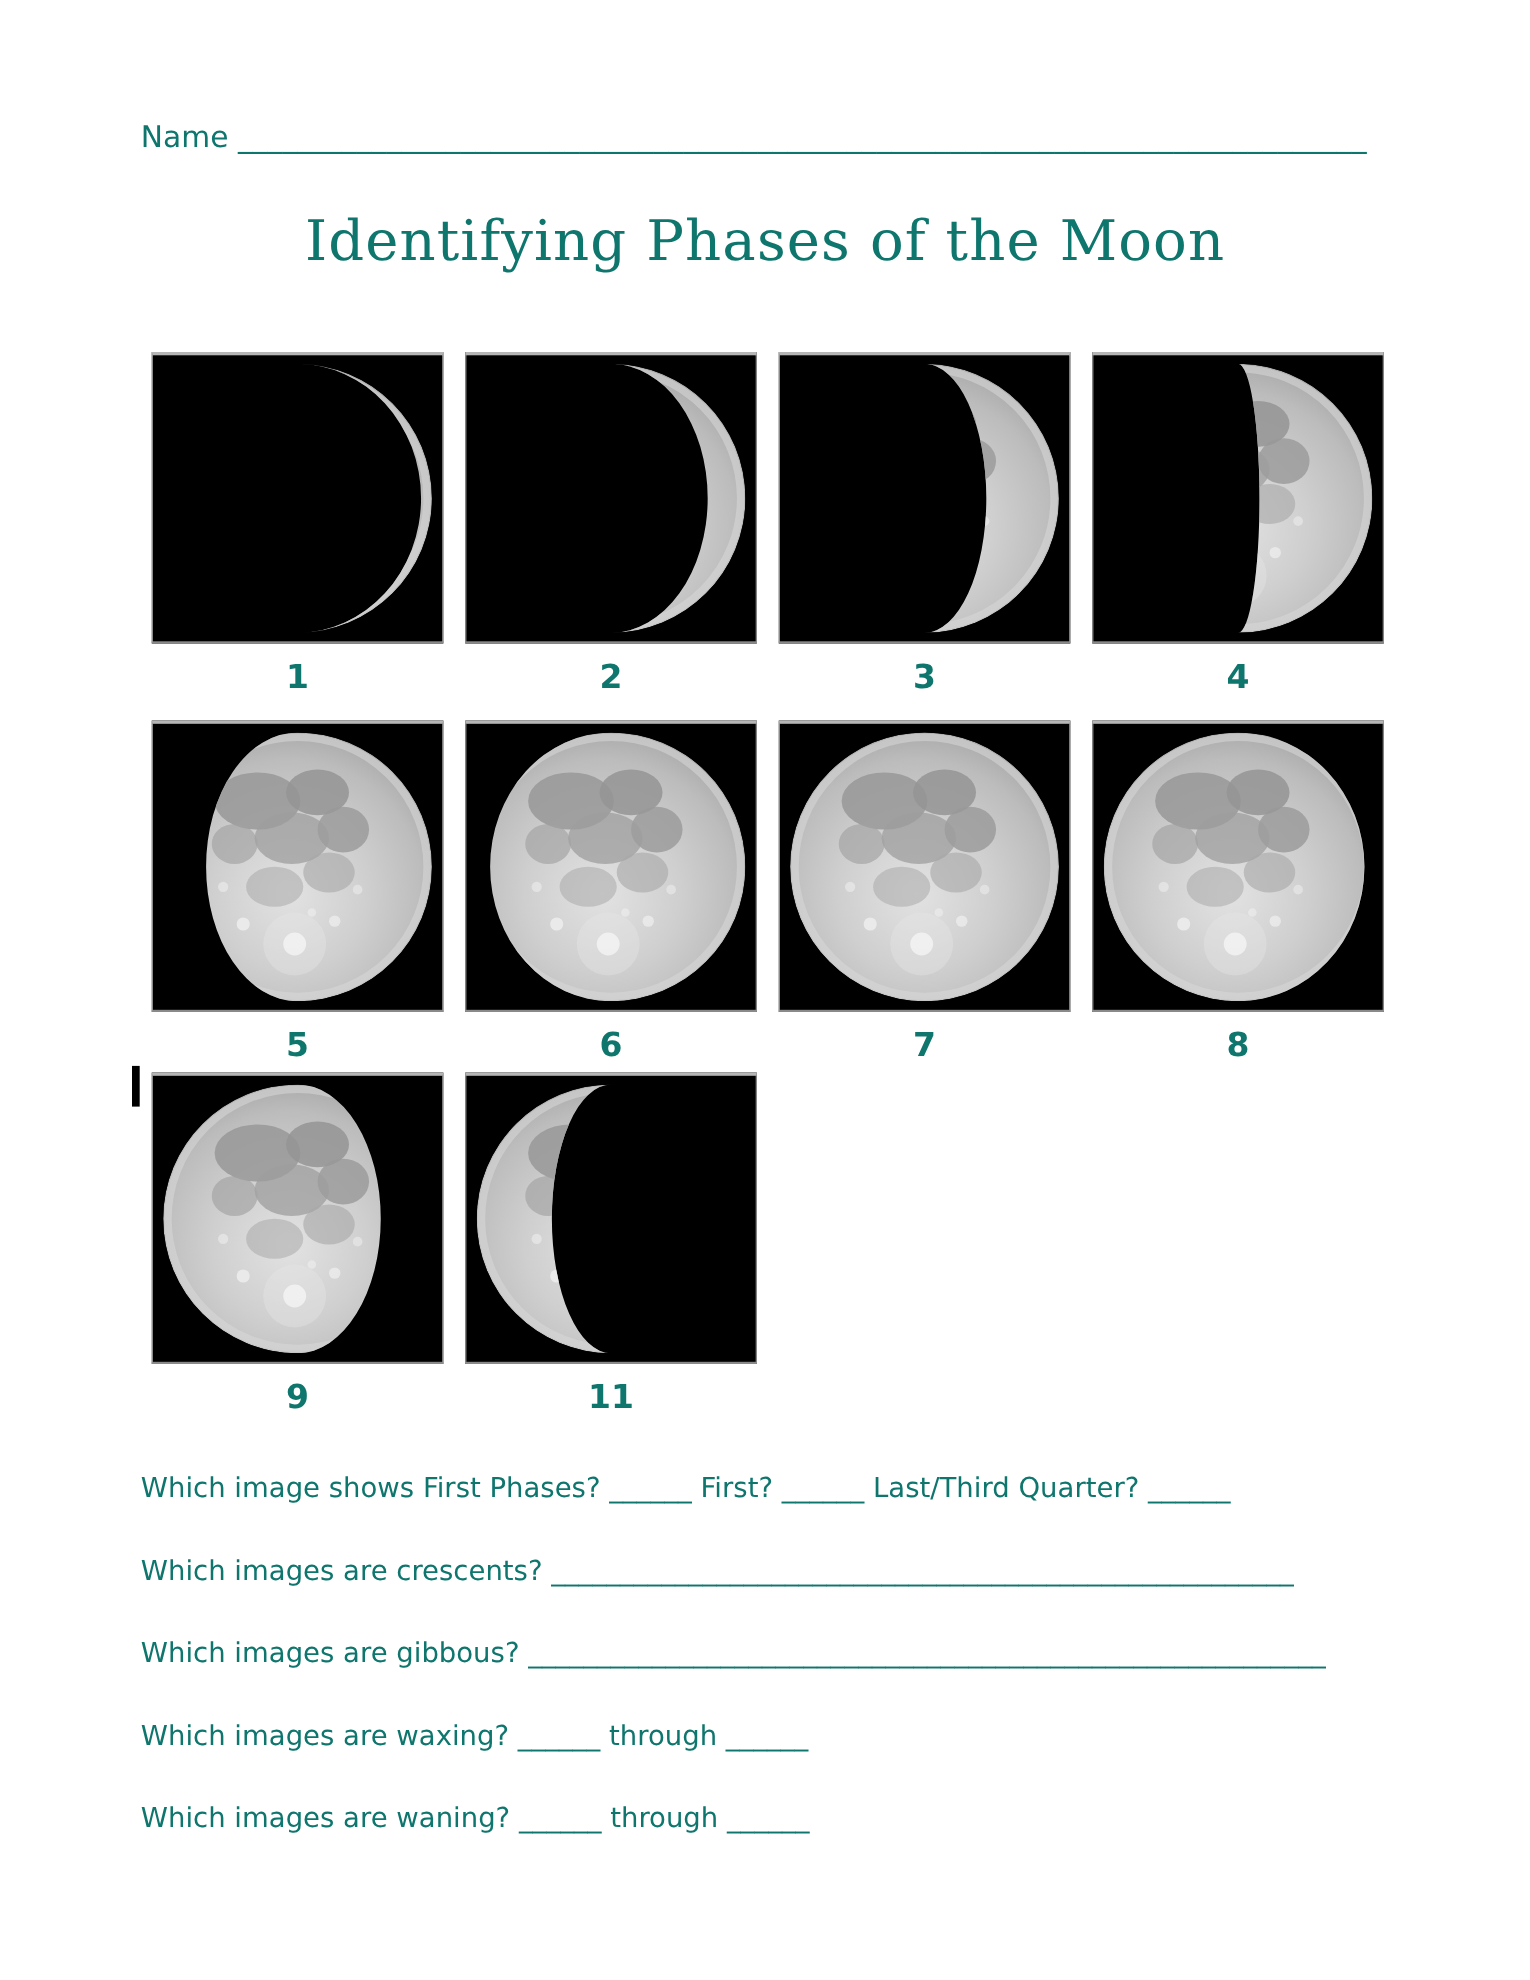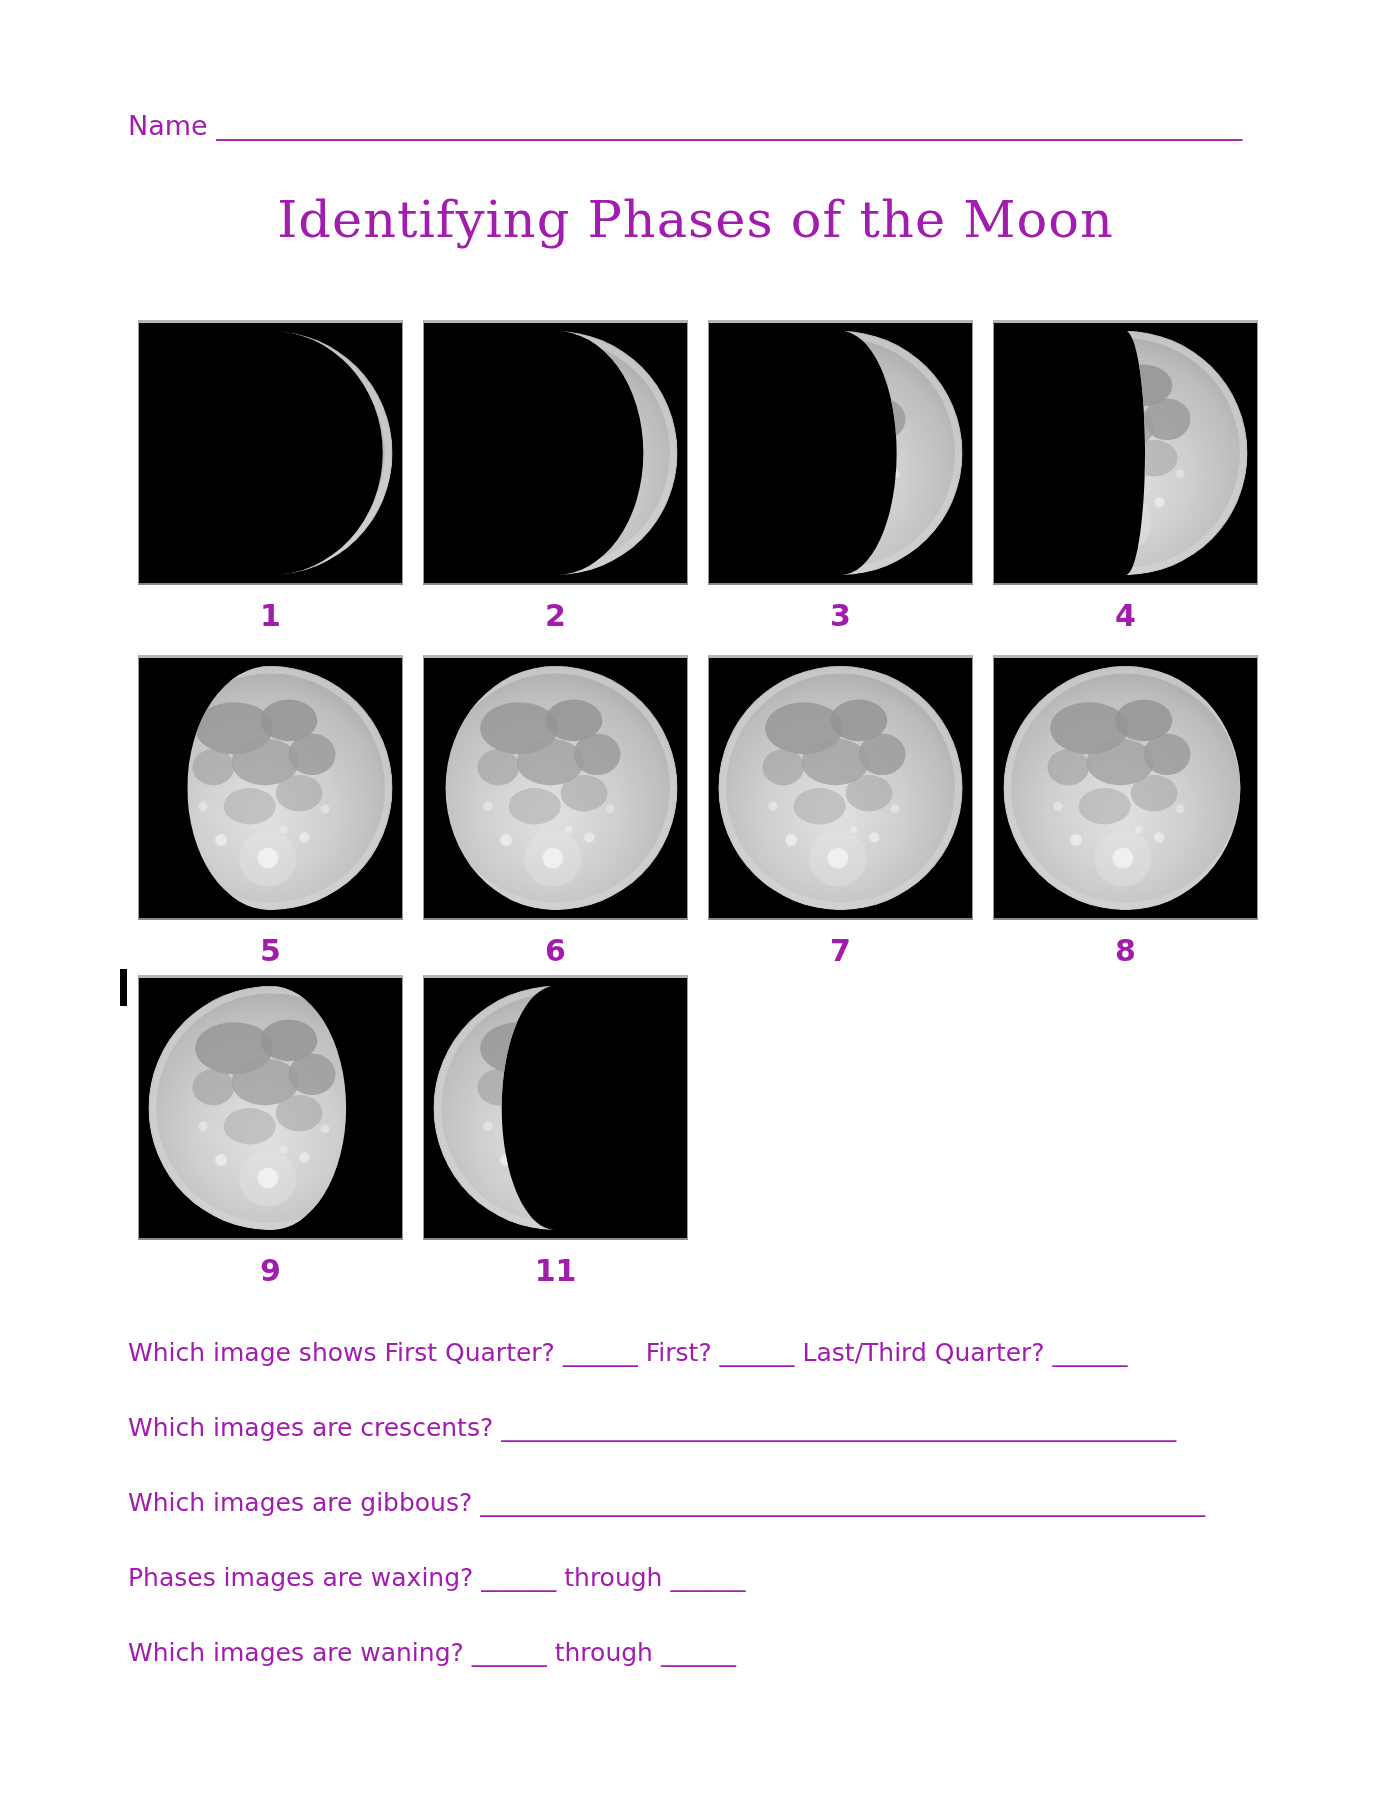--- a/index.html
+++ b/index.html
@@ -1,18 +1,18 @@
 <!DOCTYPE html>
 <html><head>
 <meta charset="utf-8">
 <style>
   html,body{margin:0;padding:0;background:#e9e9e9;}
   .page{
     position:relative;width:1391px;height:1800px;background:#ffffff;
-    font-family:"DejaVu Sans","Liberation Sans",sans-serif;color:#a21caf;
+    font-family:"DejaVu Sans","Liberation Sans",sans-serif;color:#0f766e;
     overflow:hidden;margin:0 auto;
   }
   .name-row{position:absolute;left:128px;top:110px;font-size:27px;white-space:nowrap;}
   .name-row .blank{letter-spacing:0px;}
   .page-title{
     position:absolute;left:0;right:0;top:190px;text-align:center;
     font-family:"DejaVu Serif","Liberation Serif",serif;
     font-size:51px;font-weight:500;letter-spacing:1px;margin:0;
   }
   .moon-row{position:absolute;left:138px;display:flex;gap:20px;}
@@ -207,20 +207,20 @@
                 <use href="#moontex"></use>
               </g>
             </svg>
           </div>
           <div class="num">11</div>
         </div>
       </div>
     </div>
 
   <div id="questions">
-      <div class="q" style="top: 1338px;"><span>Which image shows First Quarter?</span> <span class="blank">______</span> <span>First?</span> <span class="blank">______</span> <span>Last/Third Quarter?</span> <span class="blank">______</span></div>
+      <div class="q" style="top: 1338px;"><span>Which image shows First Phases?</span> <span class="blank">______</span> <span>First?</span> <span class="blank">______</span> <span>Last/Third Quarter?</span> <span class="blank">______</span></div>
       <div class="q" style="top: 1413px;"><span>Which images are crescents?</span> <span class="blank">______________________________________________________</span></div>
       <div class="q" style="top: 1488px;"><span>Which images are gibbous?</span> <span class="blank">__________________________________________________________</span></div>
-      <div class="q" style="top: 1563px;"><span>Phases images are waxing?</span> <span class="blank">______</span> <span>through</span> <span class="blank">______</span></div>
+      <div class="q" style="top: 1563px;"><span>Which images are waxing?</span> <span class="blank">______</span> <span>through</span> <span class="blank">______</span></div>
       <div class="q" style="top: 1638px;"><span>Which images are waning?</span> <span class="blank">______</span> <span>through</span> <span class="blank">______</span></div>
     </div>
 
 </div>
 
 </body></html>

